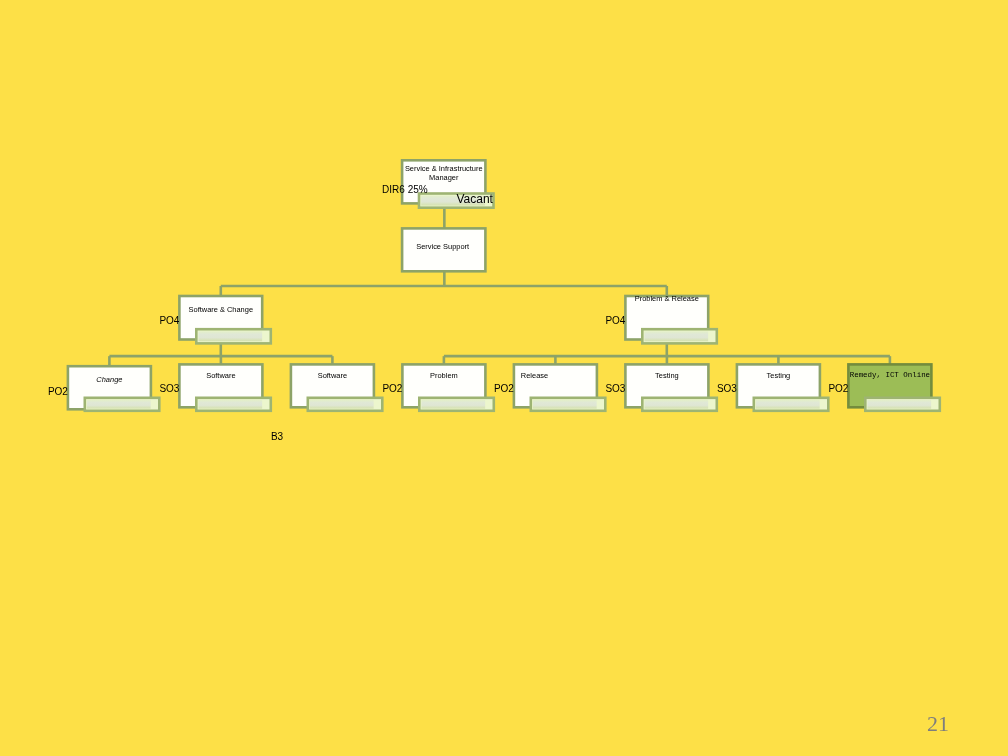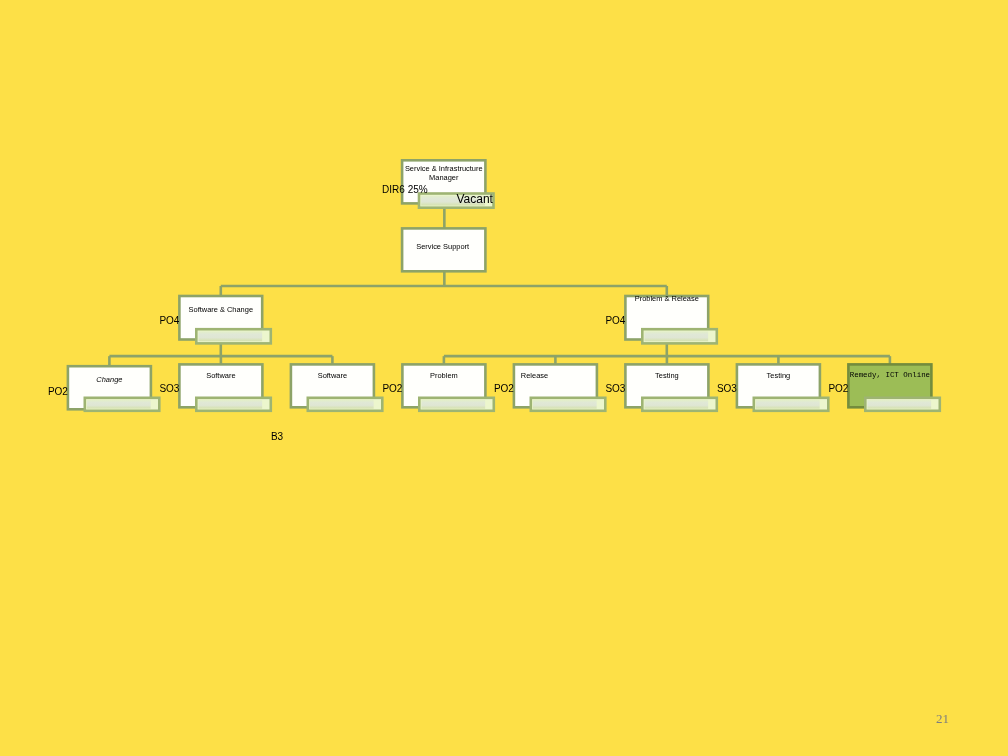--- a/index.html
+++ b/index.html
@@ -3,21 +3,21 @@
 <meta charset="utf-8">
 <style>
   html,body{margin:0;padding:0;}
   body{width:1008px;height:756px;background:#ffffff;
        font-family:"Liberation Sans",sans-serif;overflow:hidden;}
   #stage{position:relative;width:1008px;height:756px;background:#fde047;}
   #chart{position:absolute;left:0;top:0;width:1008px;height:756px;}
   .nbox-label{position:absolute;text-align:center;font-size:7.45px;color:#000000;line-height:9.4px;}
   .nbox-sub{position:absolute;text-align:left;font-size:10px;color:#000000;line-height:9.4px;}
   .plate-name{position:absolute;text-align:right;font-size:12px;color:#000000;line-height:9.4px;white-space:nowrap;}
-  #pageno{position:absolute;font-size:13px;color:#7e7e7e;
+  #pageno{position:absolute;font-size:22px;color:#7e7e7e;
           font-family:"Liberation Serif",serif;text-align:right;}
 </style>
 </head>
 <body>
 
 <div id="stage">
   <svg id="chart" viewBox="0 0 1008 756" width="1008" height="756">
     <defs>
       <linearGradient id="plateGrad" x1="0" y1="0" x2="0" y2="1">
         <stop offset="0%" stop-color="#e3efc9"></stop>

